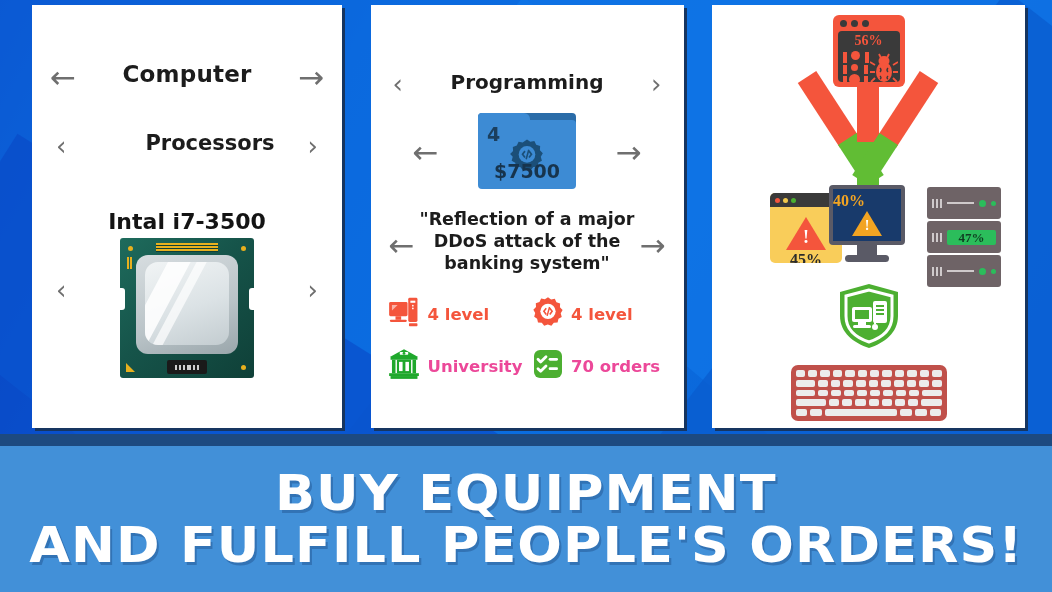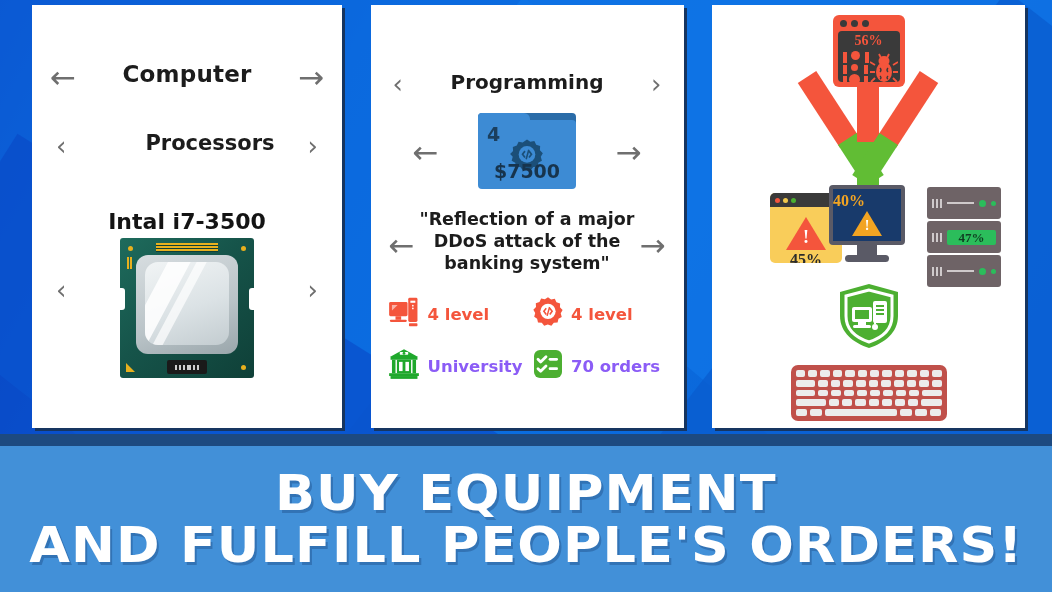--- a/index.html
+++ b/index.html
@@ -171,21 +171,21 @@
     line-height: 1.26;
   }
   .stats {
     position: absolute; left: 16px; right: 10px; top: 290px;
     display: grid; grid-template-columns: 1fr 1fr;
     row-gap: 14px; column-gap: 4px;
   }
   .stat { display: flex; align-items: center; gap: 7px; }
   .stat .lbl { font-size: 16.5px; font-weight: 700; }
   .red { color: #f4553c; }
-  .grn { color: #8b5cf6; }
+  .grn { color: #ec4899; }
 
   
   .net { position: absolute; inset: 0; font-family: Liberation Serif, serif; }
   .malware {
     position: absolute; left: 50%; top: 10px; transform: translateX(-50%);
     width: 72px; height: 76px;
   }
   .mal-win {
     position: absolute; left: 0; top: 0; width: 72px; height: 72px;
     background: #f4553c; border-radius: 6px;

